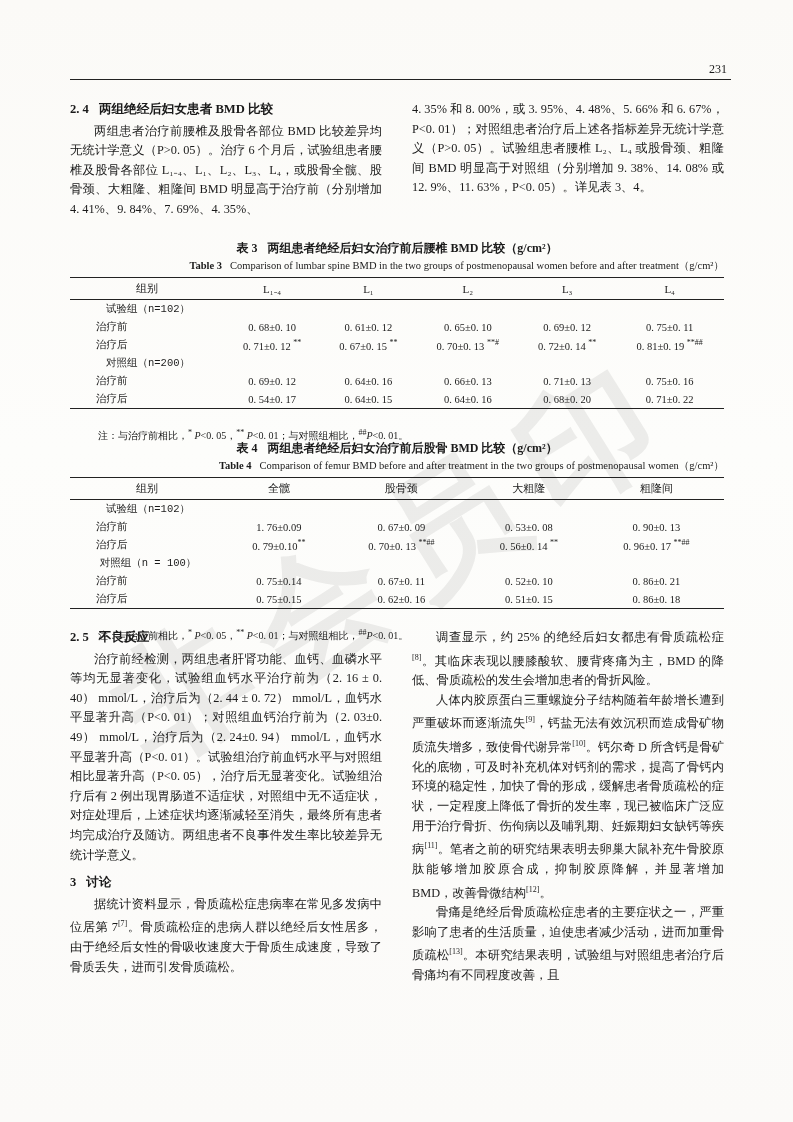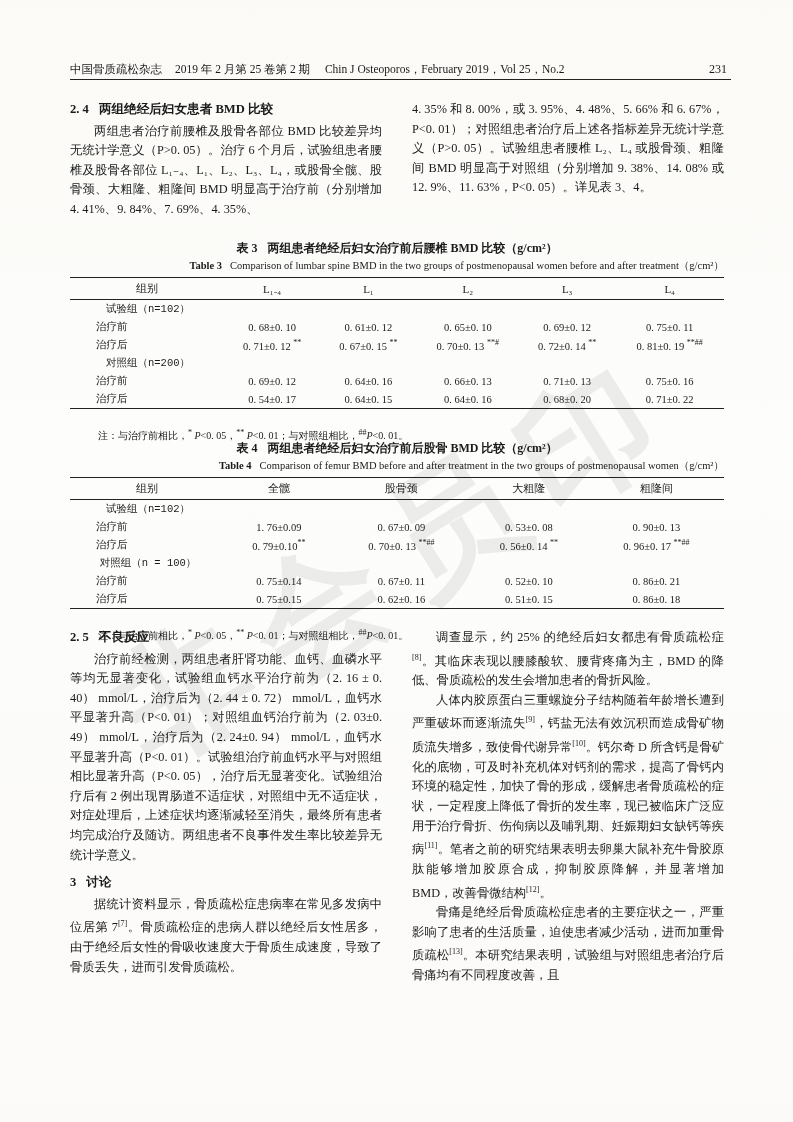--- a/index.html
+++ b/index.html
@@ -160,30 +160,25 @@
 </head>
 <body>
 
 <div class="page">
 
   <div class="watermark">非会员印</div>
 
   <div class="content">
 
     <div class="header">
-      <div class="left">
-        <span class="j1">中国骨质疏松杂志</span>
-        <span class="j2">2019 年 2 月第 25 卷第 2 期</span>
-        <span>Chin J Osteoporos，February 2019，Vol 25，No.2</span>
-      </div>
       <div class="right">231</div>
       <div class="rule"></div>
     </div>
 
-    <div class="col left" style="top:100px;height:130px;">
+    <div class="col left" style="top:100px;height:130px;font-family:Liberation Serif, serif;">
       <p class="sec-title">
         <span class="num">2. 4</span><span>两组绝经后妇女患者 BMD 比较</span>
       </p>
       <p class="para">两组患者治疗前腰椎及股骨各部位 BMD 比较差异均无统计学意义（P&gt;0. 05）。治疗 6 个月后，试验组患者腰椎及股骨各部位 L₁₋₄、L₁、L₂、L₃、L₄，或股骨全髋、股骨颈、大粗隆、粗隆间 BMD 明显高于治疗前（分别增加 4. 41%、9. 84%、7. 69%、4. 35%、</p>
     </div>
 
     <div class="col right" style="top:100px;height:130px;">
       <p class="para" style="text-indent:0;">4. 35% 和 8. 00%，或 3. 95%、4. 48%、5. 66% 和 6. 67%，P&lt;0. 01）；对照组患者治疗后上述各指标差异无统计学意义（P&gt;0. 05）。试验组患者腰椎 L₂、L₄ 或股骨颈、粗隆间 BMD 明显高于对照组（分别增加 9. 38%、14. 08% 或 12. 9%、11. 63%，P&lt;0. 05）。详见表 3、4。</p>
     </div>
 

